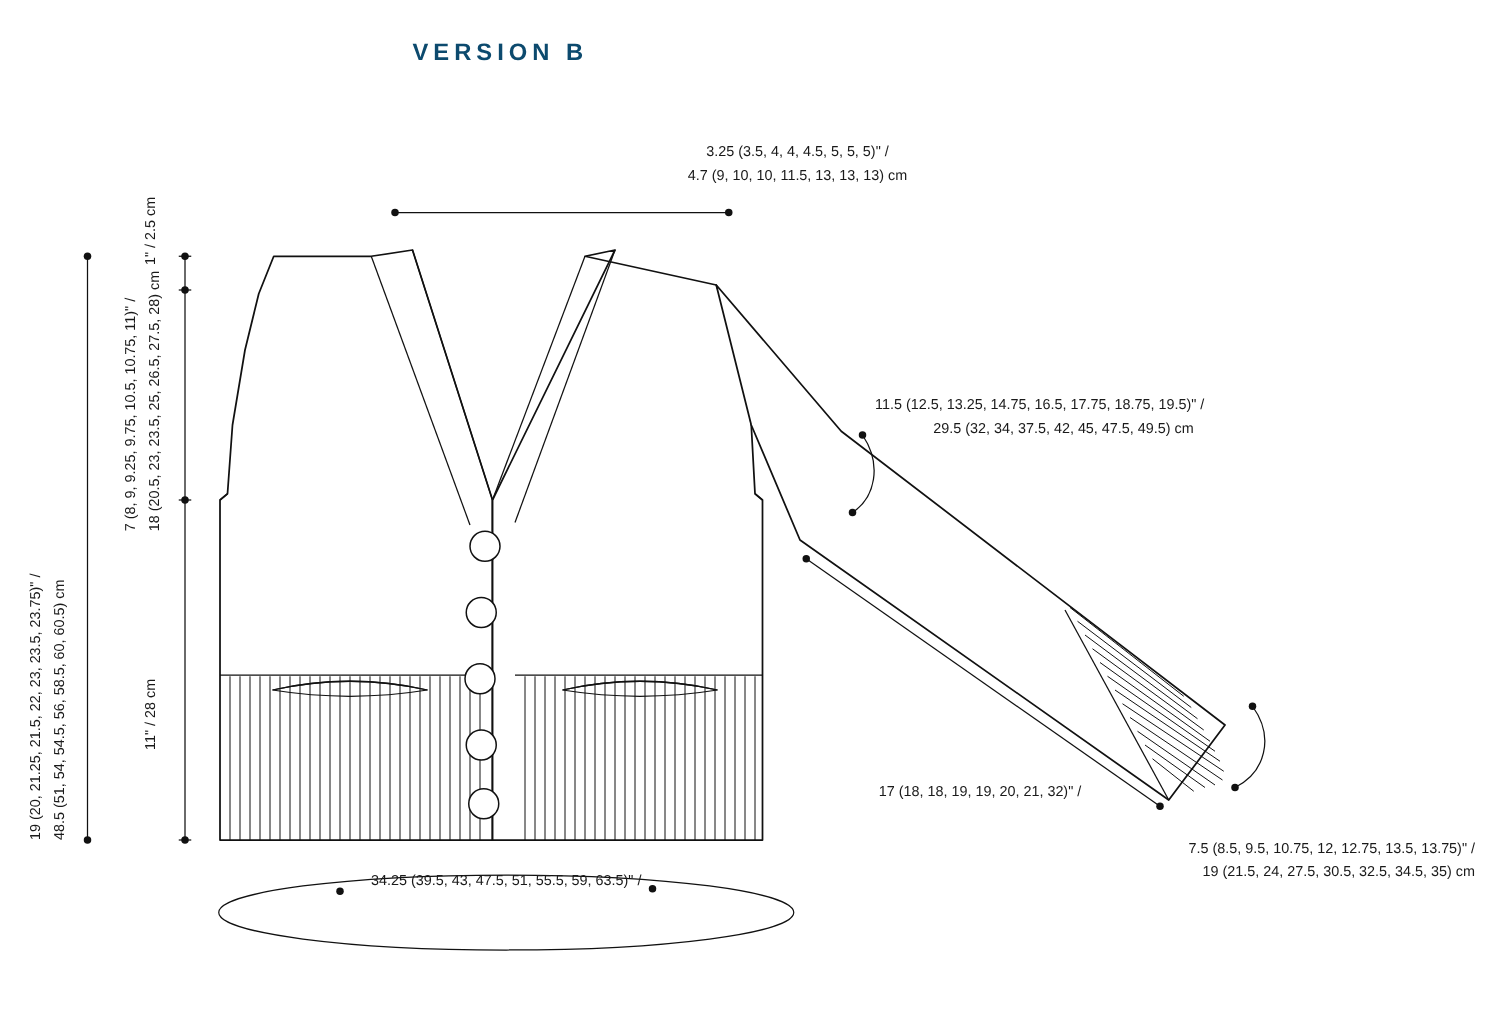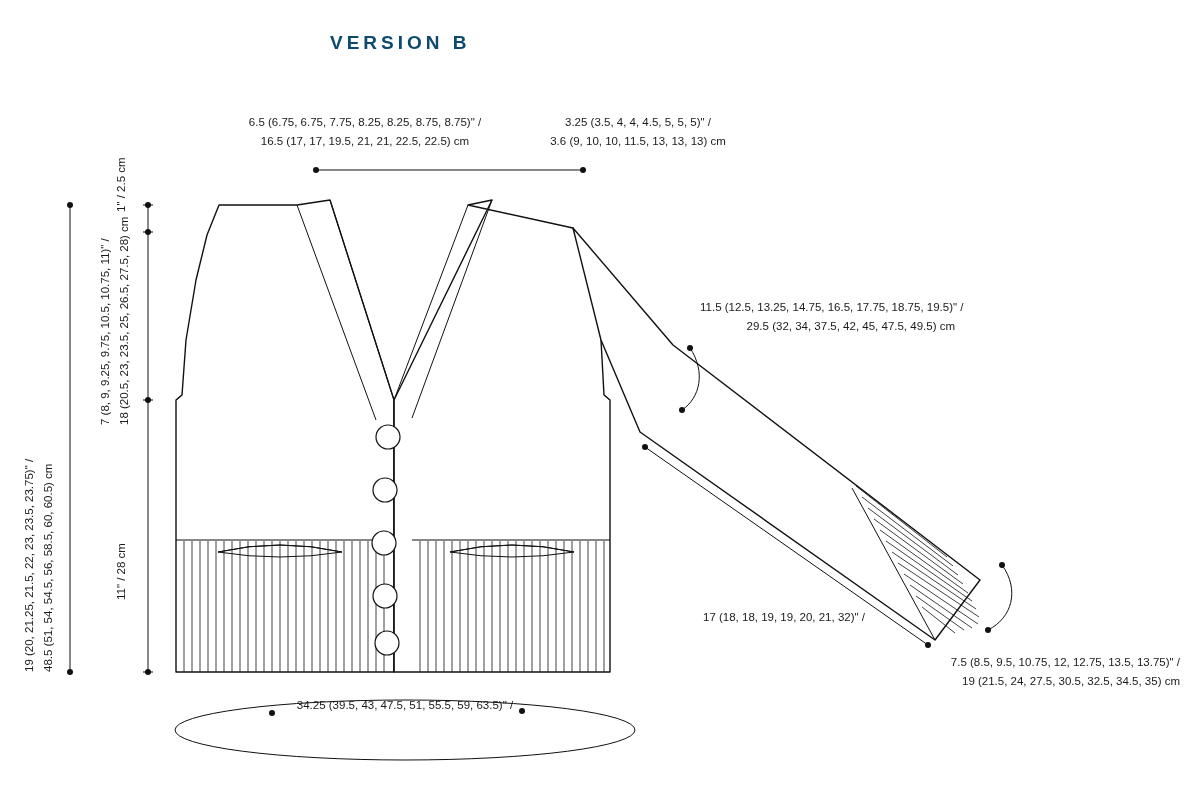--- a/index.html
+++ b/index.html
@@ -31,21 +31,21 @@
     color: #0c4a6e;
   }
   .label {
     position: absolute;
     font-size: 11.5px;
     line-height: 19px;
     color: #1a1a1a;
     white-space: nowrap;
   }
   .label.center { text-align: center; }
-  .label.right  { text-align: right; }
+  .label.right  { text-align: right; margin-top: 17px; }
   .label .l2 { display: block; }
   .vlabel {
     position: absolute;
     font-size: 11.5px;
     line-height: 19px;
     color: #1a1a1a;
     white-space: nowrap;
     transform-origin: 0 0;
   }
   .vlabel .l2 { display: block; }
@@ -278,28 +278,24 @@
     </g>
 
     <g>
       <ellipse class="dimline" cx="405" cy="730" rx="230" ry="30"></ellipse>
       <circle class="dot" cx="272" cy="713" r="3"></circle>
       <circle class="dot" cx="522" cy="711" r="3"></circle>
     </g>
 
   </svg>
 
-  <div class="label center" style="left:240px; top:113px; width:250px;">
-    <span>6.5 (6.75, 6.75, 7.75, 8.25, 8.25, 8.75, 8.75)" /</span>
-    <span class="l2">16.5 (17, 17, 19.5, 21, 21, 22.5, 22.5) cm</span>
-  </div>
 
   <div class="label center" style="left:495px; top:113px; width:190px;margin-left:48px;">
     <span>3.25 (3.5, 4, 4, 4.5, 5, 5, 5)" /</span>
-    <span class="l2">3.6 (9, 10, 10, 11.5, 13, 13, 13) cm</span>
+    <span class="l2">4.7 (9, 10, 10, 11.5, 13, 13, 13) cm</span>
   </div>
 
   <div class="label right" style="left:700px; top:298px; width:255px;">
     <span>11.5 (12.5, 13.25, 14.75, 16.5, 17.75, 18.75, 19.5)" /</span>
     <span class="l2">29.5 (32, 34, 37.5, 42, 45, 47.5, 49.5) cm</span>
   </div>
 
   <div class="label right" style="left:650px; top:608px; width:215px;">
     <span>17 (18, 18, 19, 19, 20, 21, 32)" /</span>
   </div>

